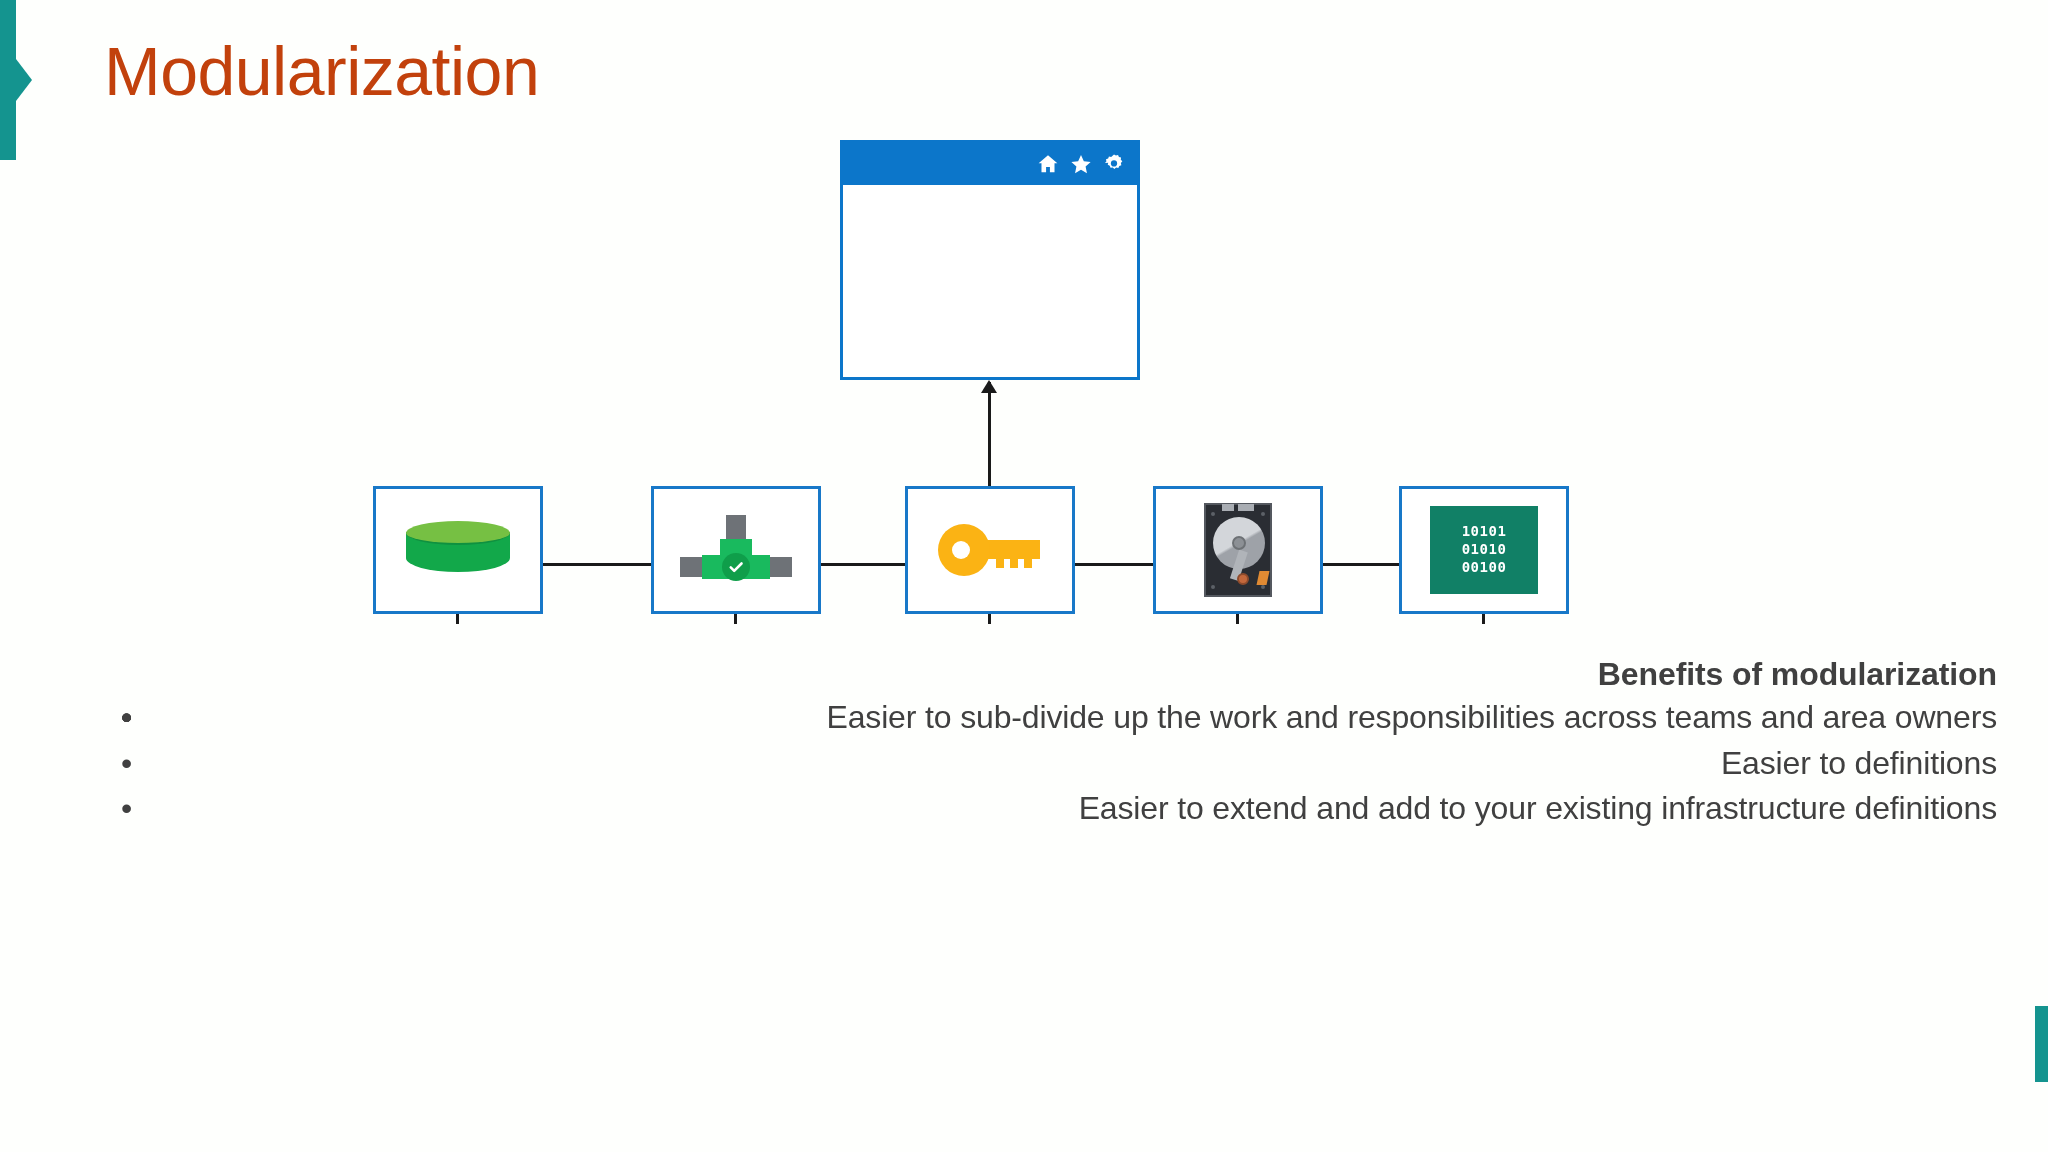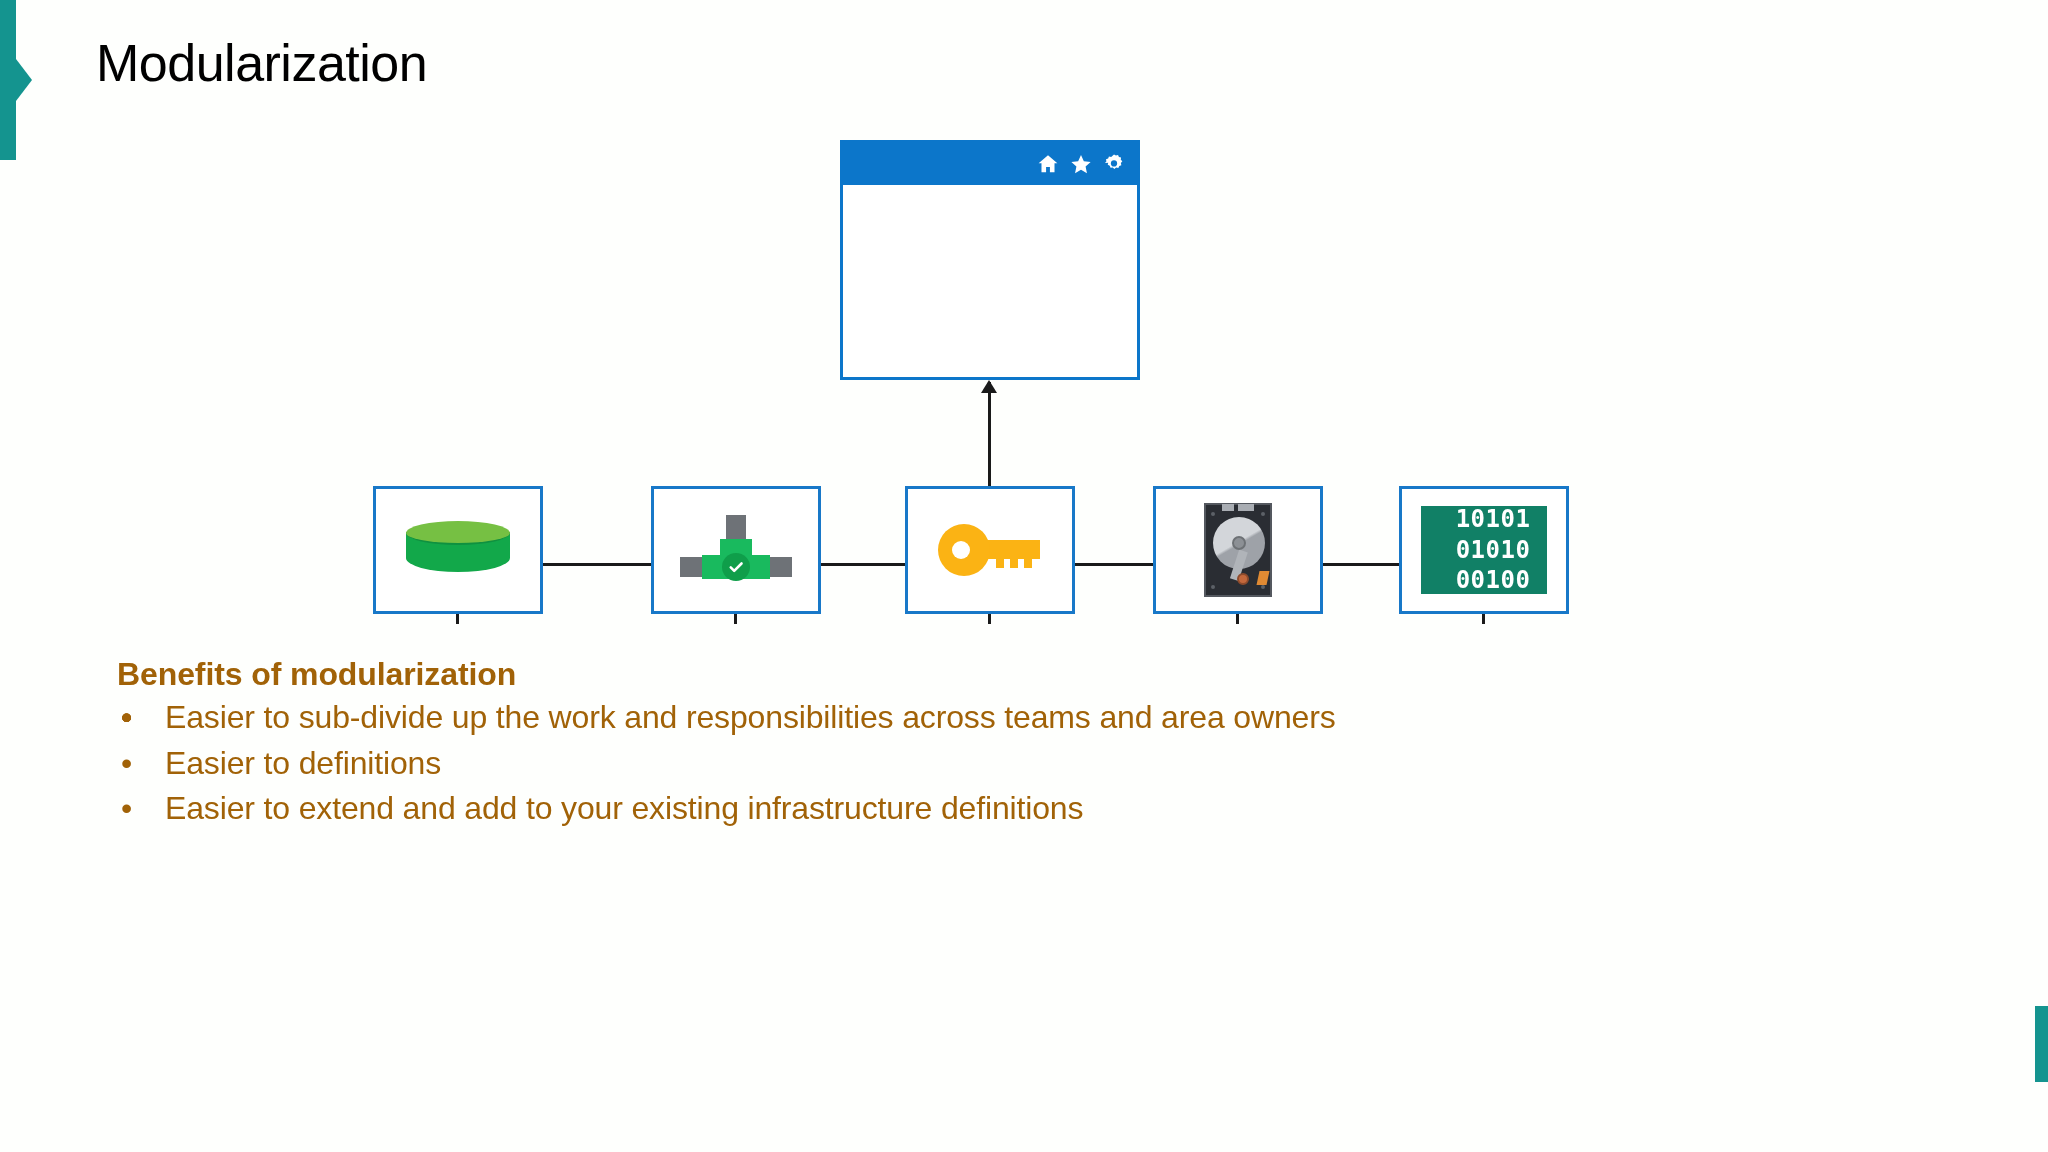--- a/index.html
+++ b/index.html
@@ -35,27 +35,27 @@
     width: 0;
     height: 0;
     border-top: 21px solid transparent;
     border-bottom: 21px solid transparent;
     border-left: 16px solid #14948f;
   }
 
   
   .slide-title {
     position: absolute;
-    left: 96px;
+    left: 104px;
     top: 36px;
-    font-size: 52px;
+    font-size: 68px;
     line-height: 1.05;
     font-weight: 400;
     letter-spacing: -0.5px;
-    color: #000000;
+    color: #c2410c;
     white-space: nowrap;
   }
 
   
   .diagram {
     position: absolute;
     left: 0;
     top: 130px;
     width: 2048px;
     height: 490px;
@@ -257,34 +257,34 @@
   }
 
   
   .icon-binary {
     width: 108px; height: 88px;
     background: #118066;
     display: flex; flex-direction: column;
     align-items: center; justify-content: center;
     font-family: "DejaVu Sans Mono", monospace;
     font-weight: 700;
-    font-size: 24px;
+    font-size: 14px;
     line-height: 1.28;
     color: #ffffff;
     letter-spacing: 0.5px;
-    padding-left: 18px;
   }
 
   
   .text-block {
     position: absolute;
     left: 117px;
     top: 653px;
     width: 1880px;
-    color: #a16207;
+    color: #404040;
+    text-align: right;
   }
   .benefits-heading {
     font-size: 32px;
     font-weight: 700;
     line-height: 1.32;
     letter-spacing: -0.1px;
   }
   .benefits-intro {
     font-size: 32px;
     font-weight: 400;

